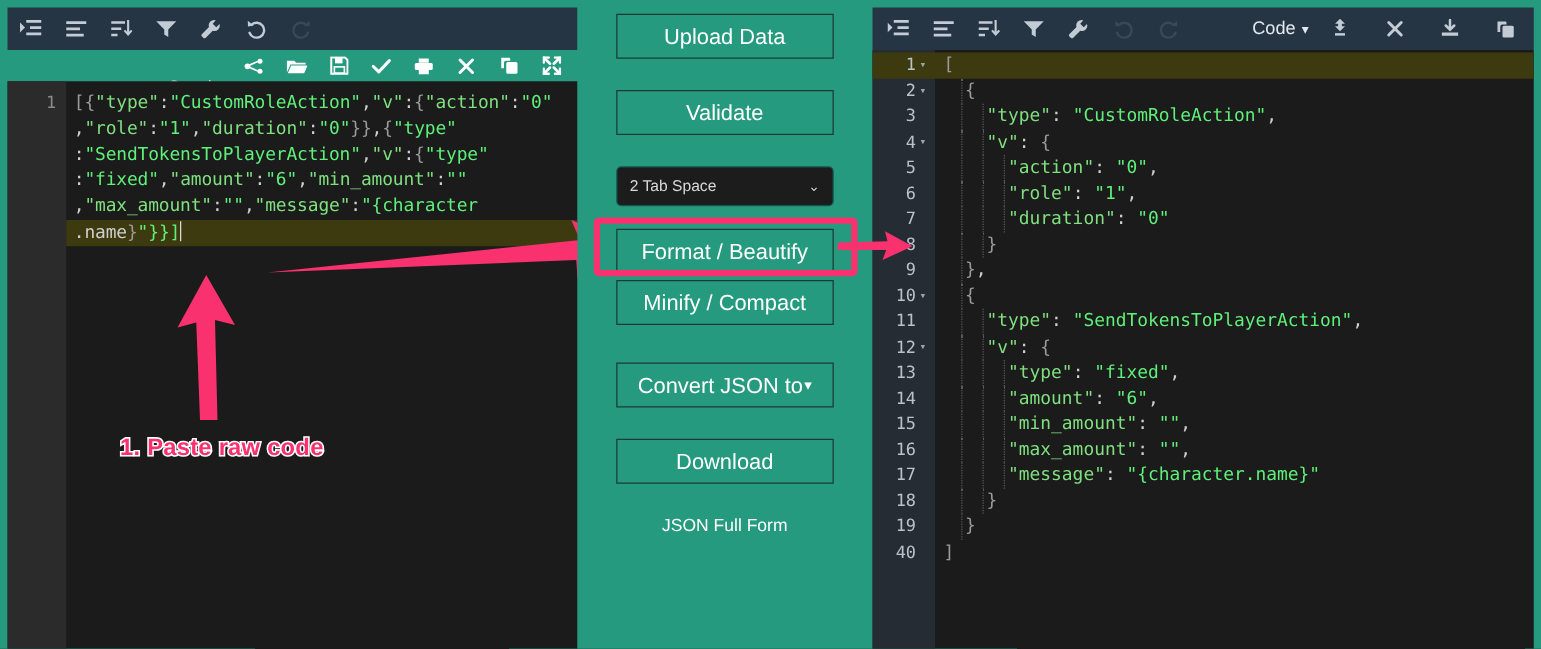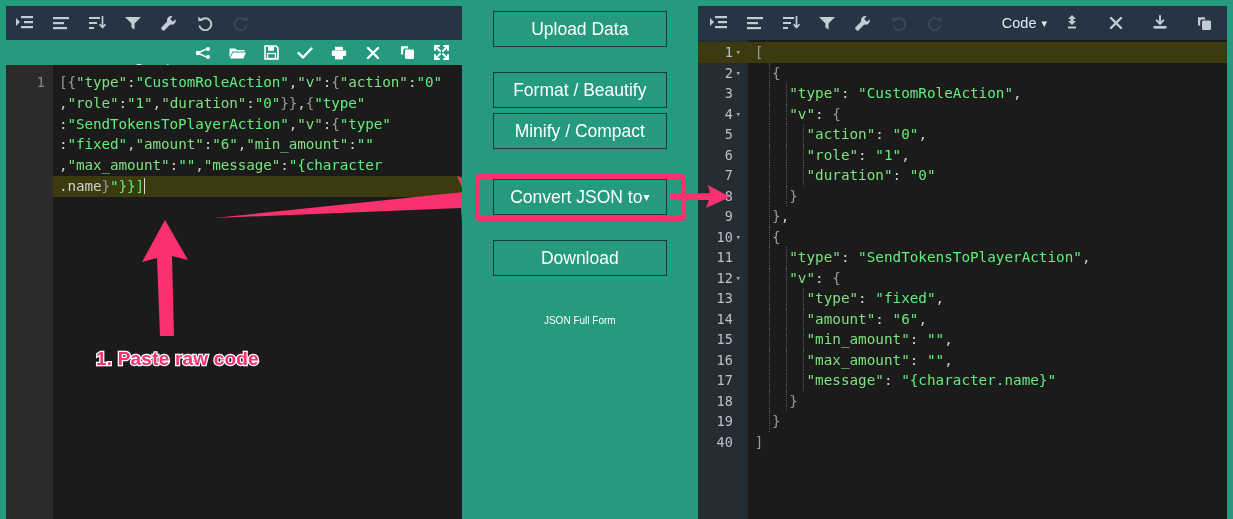--- a/index.html
+++ b/index.html
@@ -154,24 +154,23 @@
     padding: 0 10px;
     justify-content: space-between;
     cursor: pointer;
     margin-bottom: 18px;
   }
   .mid-select .chev { font-size: 11px; color: #d8d8d8; }
   .mid-btn.b-format { margin-bottom: 5px; }
   .mid-btn.b-minify { margin-bottom: 30px; }
   .mid-btn.b-convert { margin-bottom: 25px; }
   .mid-link {
-    color: #ffffff; font-size: 10px;
+    color: #ffffff; font-size: 14px;
     font-family: "Liberation Sans", sans-serif;
     cursor: pointer;
-    margin-top: 14px;
   }
   .hl-box {
     position: absolute;
     left: 13px; top: 174px;
     width: 211px; height: 47px;
     border: 5px solid #f9316f;
     border-radius: 4px;
     pointer-events: none;
   }
 
@@ -379,20 +378,25 @@
 
     <div class="ann-arrow-right">
       <svg width="300" height="60" viewBox="0 0 300 60">
         <path d="M2 50 L252 24 L245 8 L296 29 L250 55 L249 40 Z" fill="#f9316f"></path>
       </svg>
     </div>
   </div>
 
   <div class="mid-panel">
     <div class="mid-btn">Upload Data</div>
+    <div class="mid-btn">Validate</div>
+    <div class="mid-select">
+      <span>2 Tab Space</span>
+      <span class="chev">⌄</span>
+    </div>
     <div class="mid-btn b-format">Format / Beautify</div>
     <div class="mid-btn b-minify">Minify / Compact</div>
     <div class="mid-btn b-convert">
       <span>Convert JSON to</span>
         <span style="font-size:12px;margin-left:1px;">▾</span>
     </div>
     <div class="mid-btn">Download</div>
     <div class="mid-link">JSON Full Form</div>
 
     <div class="hl-box"></div>

